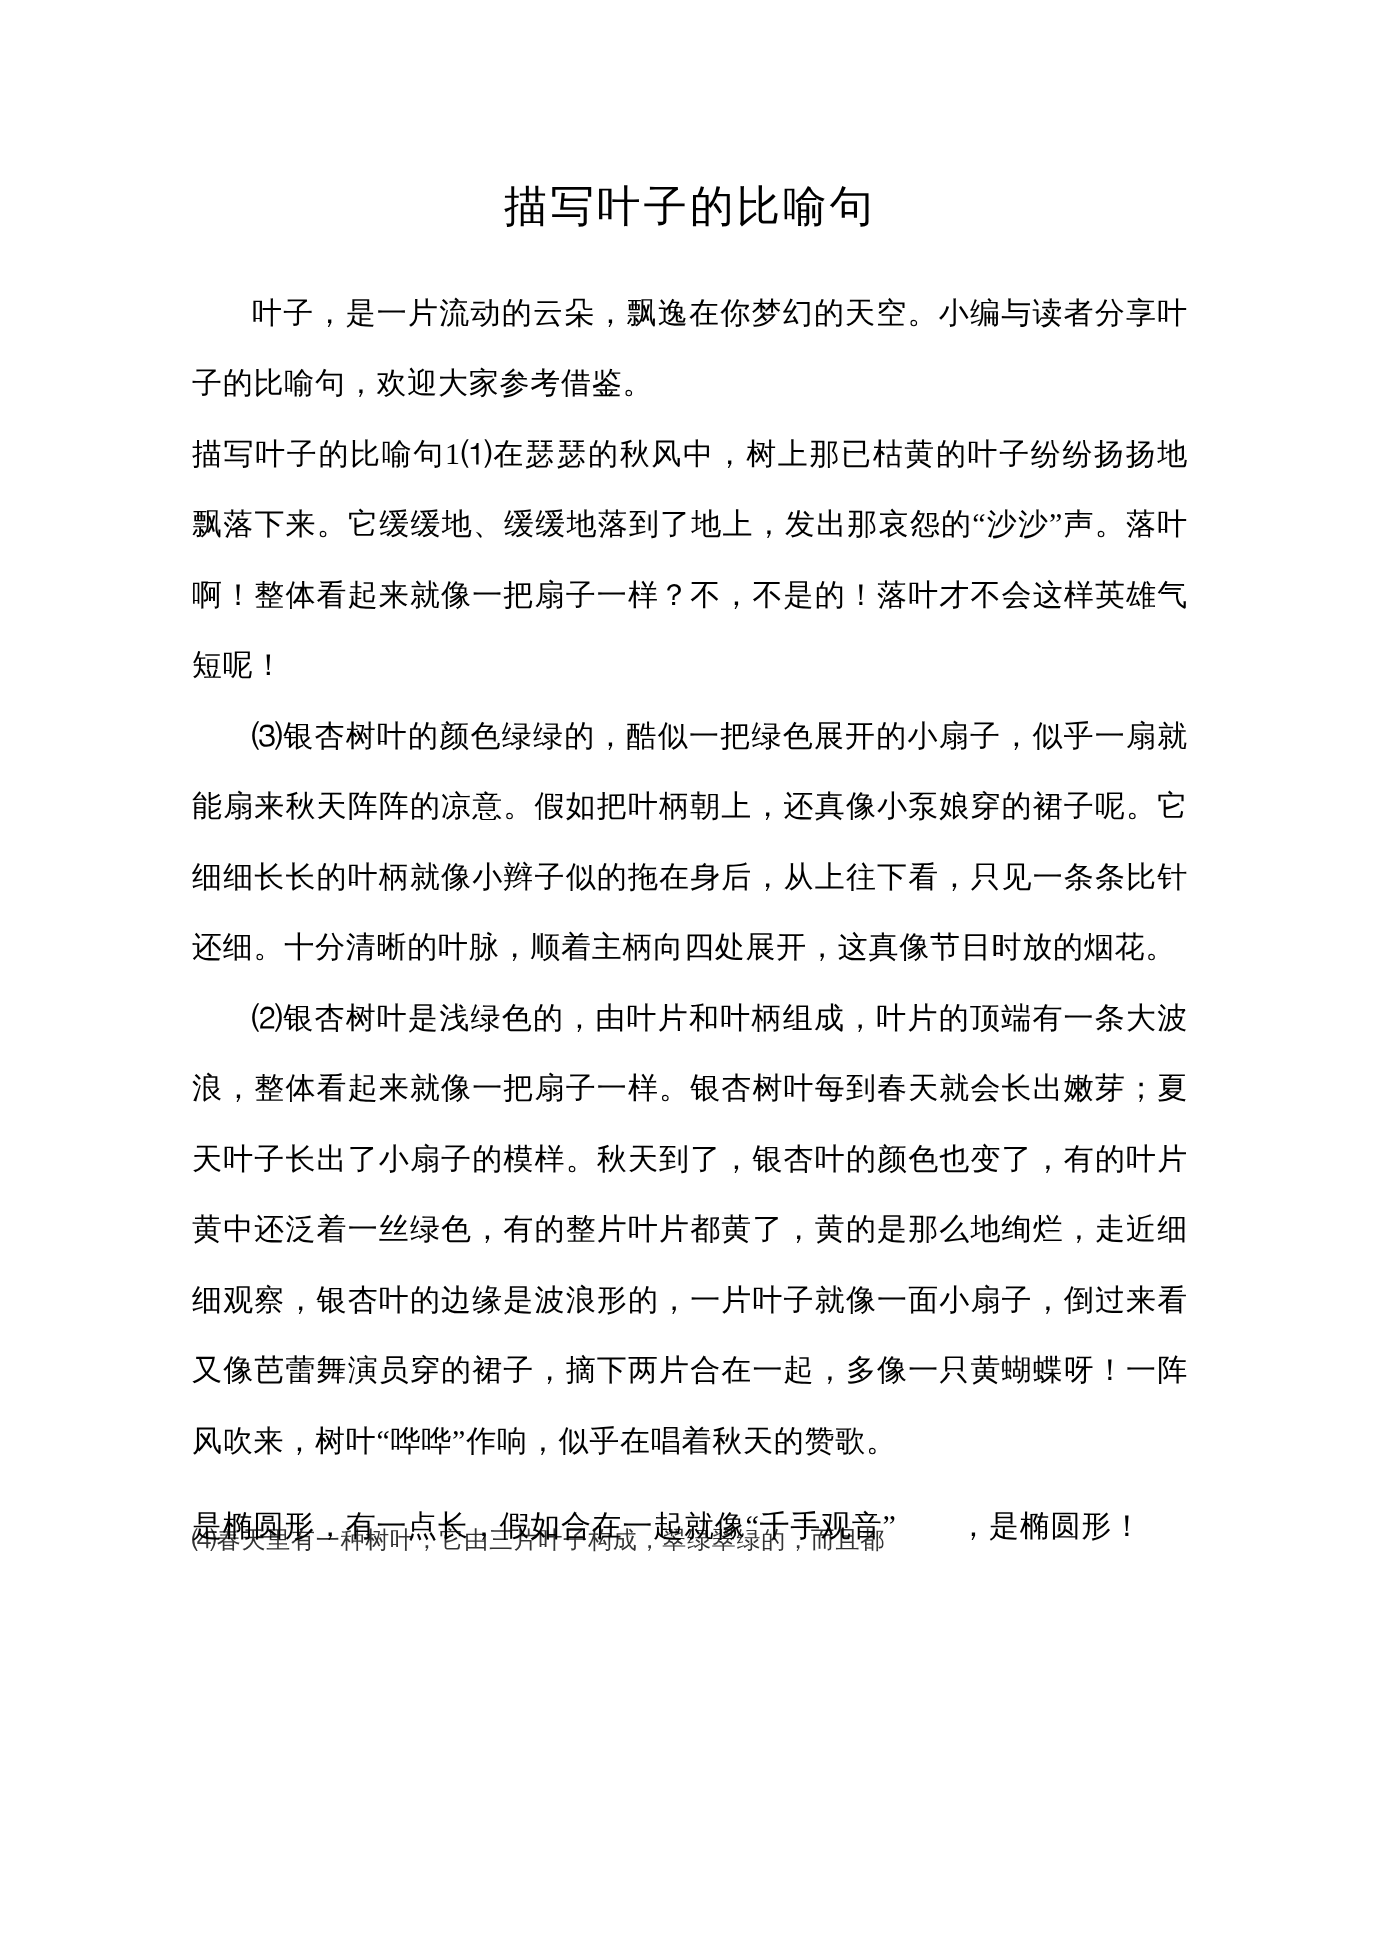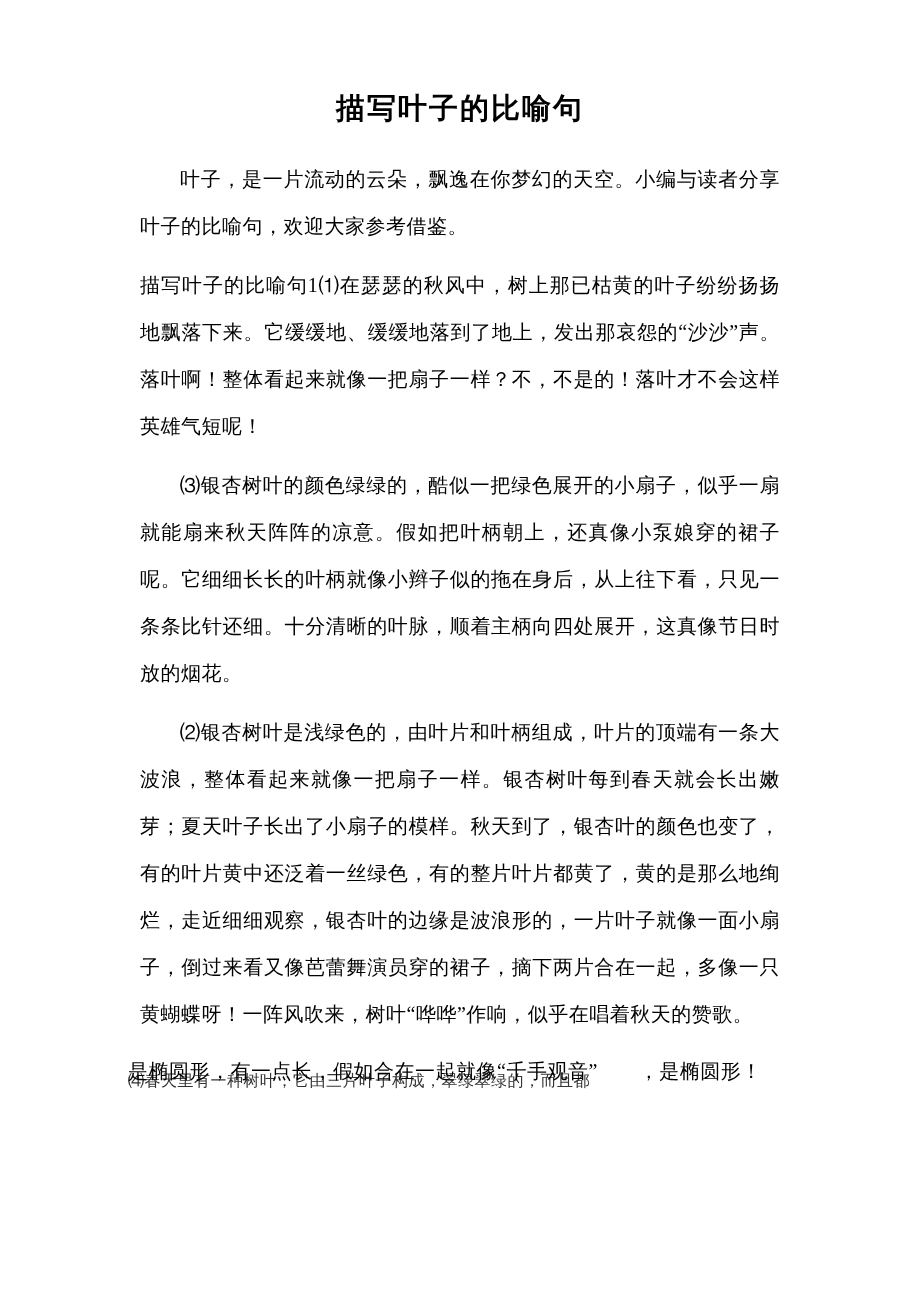--- a/index.html
+++ b/index.html
@@ -16,37 +16,37 @@
     color: #000000;
   }
   .page {
     position: absolute;
     left: 128px;
     top: 0;
     width: 664px;
   }
   .doc-title {
     margin: 0;
-    padding-top: 88px;
+    padding-top: 118px;
     text-align: center;
     font-size: 29px;
-    font-weight: bold;
+    font-weight: normal;
     letter-spacing: 2px;
     line-height: 40px;
   }
   .body-text {
     margin-top: 28px;
     font-size: 20px;
     line-height: 47px;
     letter-spacing: 0.5px;
     text-align: justify;
     text-justify: inter-character;
   }
   .body-text p {
-    margin: 12px;
+    margin: 0;
   }
   .body-text p.indent {
     text-indent: 2em;
   }
   .overlap-region {
     position: relative;
     height: 80px;
     margin-top: 14px;
   }
   .overlap-large {

